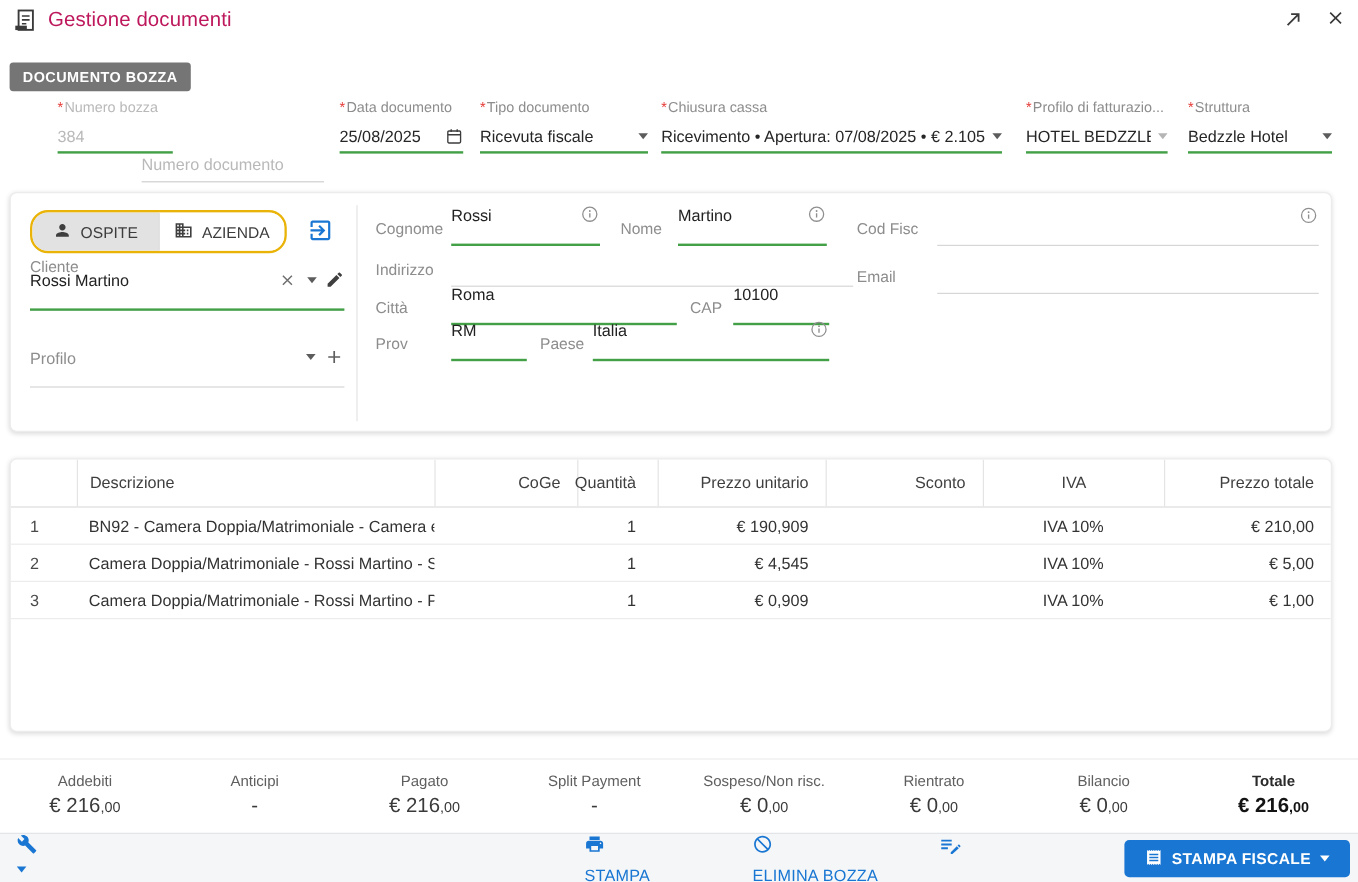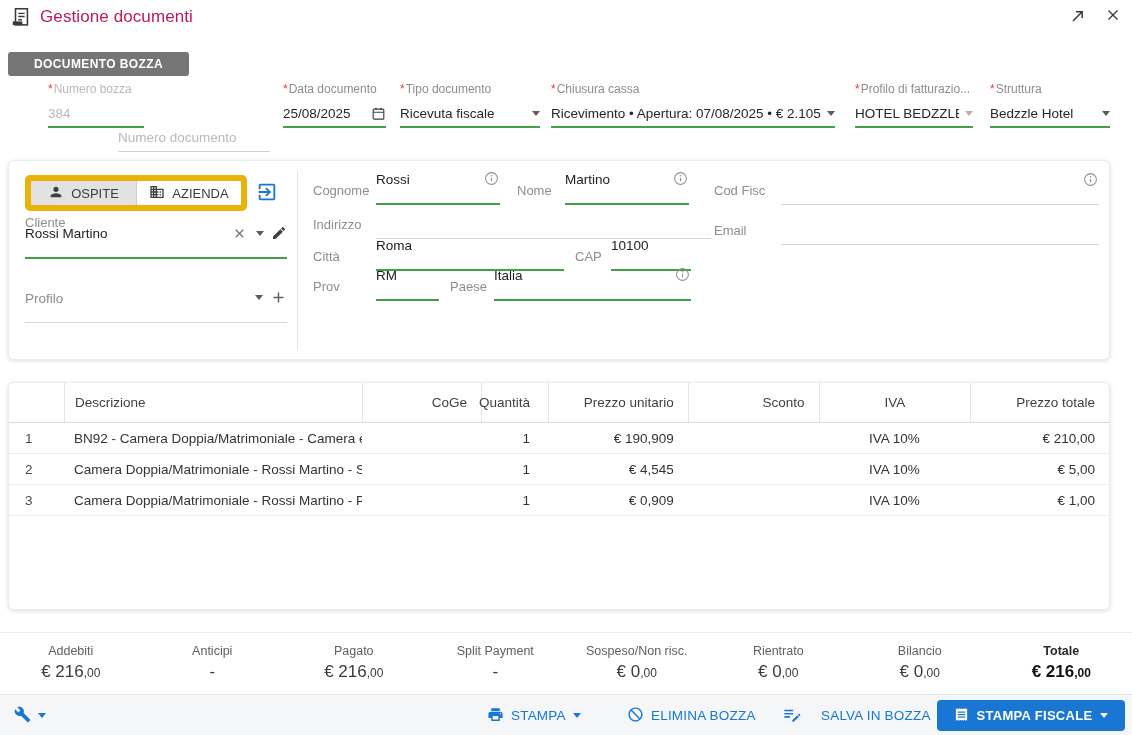--- a/index.html
+++ b/index.html
@@ -9,40 +9,40 @@
 
   
   .hdr { position:absolute; top:0; left:0; width:100%; height:36px; }
   .hdr-icon { position:absolute; left:10px; top:6px; }
   .hdr-title { position:absolute; left:40px; top:7px; font-size:17px; font-weight:500; color:#be185d; letter-spacing:.1px; }
   .win-btn { position:absolute; top:6px; width:22px; height:22px; cursor:pointer; }
   .win-expand { left:1068px; }
   .win-close { left:1104px; }
 
   
-  .badge { position:absolute; left:8px; top:52px; background:#757575; color:#fff; font-size:12px; font-weight:700; letter-spacing:.4px; padding:5px 26px; border-radius:3px; }
+  .badge { position:absolute; left:8px; top:52px; background:#757575; color:#fff; font-size:12px; font-weight:700; letter-spacing:.4px; padding:5px 11px; border-radius:3px; }
 
   
   .field { position:absolute; top:82px; }
   .f-label { font-size:12px; color:#8d8d8d; height:18px; white-space:nowrap; }
   .f-label .req { color:#e53935; margin-right:1px; }
   .f-label.dim, .f-val.dim { color:#b9b9b9; }
   .f-control { display:flex; align-items:center; height:28px; border-bottom:2px solid #43a047; overflow:hidden; }
   .f-control.gray { border-bottom:1px solid #cfcfcf; }
   .f-val { font-size:13.5px; color:#262626; white-space:nowrap; overflow:hidden; flex:1 1 auto; }
   .f-val.ph { color:#b9b9b9; }
   .caret { width:0; height:0; border-left:4.5px solid transparent; border-right:4.5px solid transparent; border-top:5px solid #5c5c5c; margin-left:6px; flex:0 0 auto; }
   .caret.dim { border-top-color:#b5b5b5; }
 
   
   .card { position:absolute; left:8px; width:1102px; background:#fff; border:1px solid #ececec; border-radius:6px; box-shadow:0 1px 4px rgba(0,0,0,.14); }
   .customer-card { top:160px; height:200px; }
   .table-card { top:382px; height:228px; overflow:hidden; }
 
-  .tab-group { position:absolute; left:16px; top:14px; display:flex; border:6px solid #eab308; border-radius:5px; overflow:hidden; height:36px; }
+  .tab-group { position:absolute; left:16px; top:14px; display:flex; border:2px solid #eab308; border-radius:15px; overflow:hidden; height:36px; }
   .tab { width:105px; display:flex; align-items:center; justify-content:center; gap:7px; font-size:13px; font-weight:500; color:#3c3c3c; background:#fff; cursor:pointer; }
   .tab.sel { background:#e2e2e2; }
   .tab + .tab { border-left:1px solid #cfcfcf; }
 
   .export-btn { position:absolute; left:247px; top:20px; cursor:pointer; }
 
   .clabel { position:absolute; font-size:13px; color:#8d8d8d; white-space:nowrap; }
   .cinput { position:absolute; display:flex; align-items:flex-end; height:28px; padding-bottom:16px; border-bottom:2px solid #43a047; }
   .cinput.empty { border-bottom:1px solid #d6d6d6; }
   .cinput .val { font-size:13.5px; color:#222; white-space:nowrap; overflow:hidden; flex:1 1 auto; }
@@ -71,21 +71,21 @@
   .summary { position:absolute; left:0; top:632px; width:1132px; height:62px; border-top:1px solid #ededed; display:flex; }
   .s-item { width:141.5px; text-align:center; padding-top:11px; }
   .s-label { font-size:12.5px; color:#5f5f5f; margin-bottom:4px; }
   .s-value { font-size:17px; color:#3a3a3a; }
   .s-value .cents { font-size:12px; }
   .s-item.total .s-label { font-weight:700; color:#2a2a2a; }
   .s-item.total .s-value { font-weight:700; color:#141414; }
 
   
   .toolbar { position:absolute; left:0; top:694px; width:1132px; height:41px; background:#f4f6f8; border-top:1px solid #e2e4e7; }
-  .tb-btn { position:absolute; top:0; height:41px; display:flex; align-items:center; gap:7px; color:#1976d2; font-size:13.5px; font-weight:500; letter-spacing:.2px; cursor:pointer; white-space:nowrap; }
+  .tb-btn { position:absolute; top:0; height:41px; display:flex; gap:7px; color:#1976d2; font-size:13.5px; font-weight:500; letter-spacing:.2px; cursor:pointer; white-space:nowrap;flex-direction:column; }
   .tb-caret { width:0; height:0; border-left:4.5px solid transparent; border-right:4.5px solid transparent; border-top:5px solid #1976d2; }
   .tb-wrench { left:14px; }
   .tb-stampa { left:487px; }
   .tb-elimina { left:627px; }
   .tb-salva { left:782px;gap:20px; }
   .tb-fiscale { position:absolute; left:937px; top:5px; width:188px; height:31px; background:#1976d2; border-radius:4px; display:flex; align-items:center; justify-content:center; gap:8px; color:#fff; font-size:13px; font-weight:600; letter-spacing:.3px; cursor:pointer; }
   .tb-fiscale .tb-caret { border-top-color:#fff; }
 </style>
 </head>
 <body>

